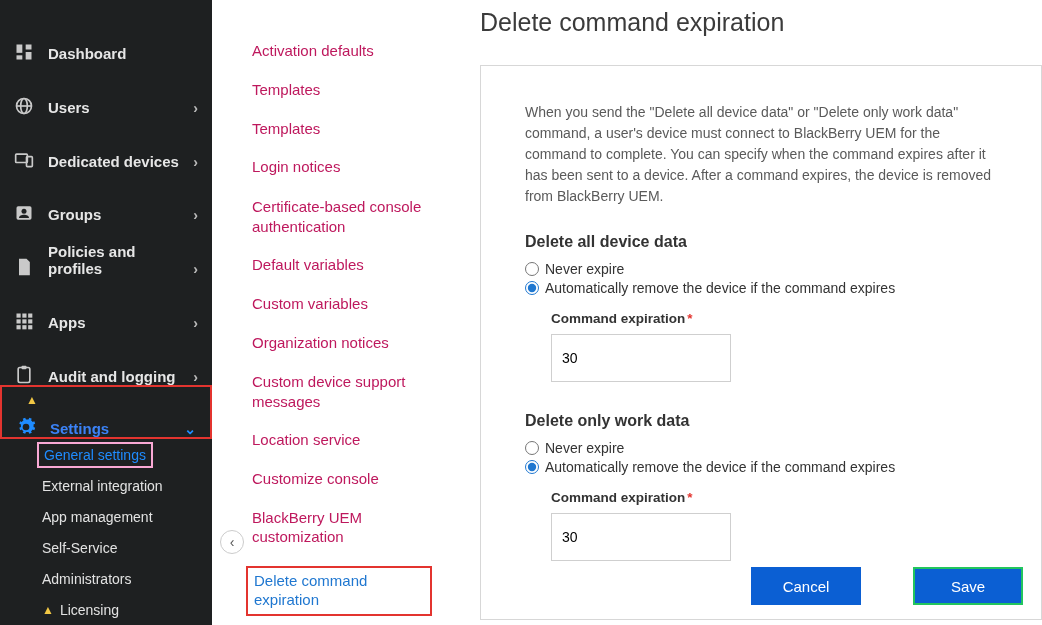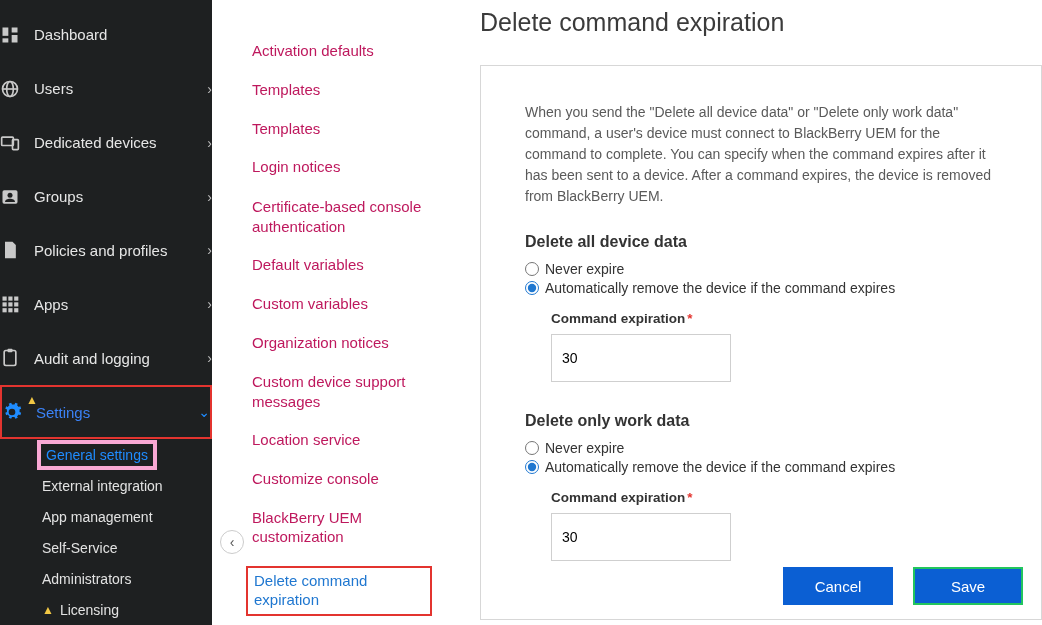--- a/index.html
+++ b/index.html
@@ -1,32 +1,32 @@
 <!DOCTYPE html>
 <html><head>
 <meta charset="utf-8">
 <style>
   * { box-sizing: border-box; margin: 0; padding: 0; }
   body { font-family: Arial, Helvetica, sans-serif; font-size: 14px; color: #222; width: 1042px; height: 625px; overflow: hidden; background: #fff; }
   .app { display: flex; width: 100%; height: 100%; }
   
   
   .sidebar { width: 212px; background: #1e2021; color: #d8d8d8; display: flex; flex-direction: column; padding-top: 8px; }
-  .nav-item { display: flex; align-items: center; height: 56px; padding: 0 0; cursor: pointer; }
+  .nav-item { display: flex; align-items: flex-end; height: 56px; padding: 0 14px; cursor: pointer; font-weight: bold; }
   .nav-icon { width: 20px; height: 20px; display: flex; align-items: center; justify-content: center; margin-right: 14px; flex-shrink: 0; }
   .nav-icon svg { width: 20px; height: 20px; fill: #c9c9c9; }
   .nav-label { flex: 1; font-size: 15px; color: #e6e6e6; }
   .nav-chevron { color: #bbb; }
   .nav-item.settings .nav-label { color: #3b82f6; }
   .nav-item.settings .nav-icon svg { fill: #1f8cff; }
   .nav-item.settings { position: relative; border: 2px solid #e3342f; }
   .sub-list { padding-left: 42px; }
   .sub-item { height: 31px; display: flex; align-items: center; font-size: 14px; color: #e2e2e2; cursor: pointer; }
   .sub-item.active { color: #1f8cff; }
-  .sub-item.active span { border: 4px solid #f9a8d4; padding: 3px 5px; margin-left: -5px; }
+  .sub-item.active span { border: 2px solid #f9a8d4; padding: 3px 5px; margin-left: -5px; }
   .sub-item .warn-icon { margin-right: 6px; }
   .warn-icon { color: #f2c744; font-size: 12px; }
   .settings .warn-icon { position: absolute; top: 6px; left: 24px; }
 
   
   .collapse-handle { position: absolute; left: 220px; top: 530px; width: 24px; height: 24px; background: #fff; border: 1px solid #ccc; border-radius: 50%; display: flex; align-items: center; justify-content: center; color: #555; cursor: pointer; }
 
   
   .secnav { width: 240px; padding: 32px 20px 20px 40px; background: #fff; }
   .secnav-item { padding: 10px 0; font-size: 15px; color: #be185d; cursor: pointer; line-height: 1.25; }
@@ -40,21 +40,21 @@
   .card { border: 1px solid #d7d7d7; border-top-width: 1px; padding: 36px 44px 28px 44px; position: relative; min-height: 540px; }
   .desc { color: #5a5a5a; font-size: 14px; line-height: 1.5; margin-bottom: 26px; }
   .section-title { font-weight: 700; font-size: 16px; color: #333; margin-bottom: 10px; }
   .radio-row { display: flex; align-items: center; gap: 6px; margin: 3px 0; font-size: 14px; color: #333; }
   input[type=radio] { width: 14px; height: 14px; accent-color: #1f77d0; cursor: pointer; }
   .field-block { margin: 14px 0 30px 26px; }
   .field-label { font-weight: 600; font-size: 13.5px; color: #333; margin-bottom: 8px; display: inline-block; }
   .req { color: #e3342f; margin-left: 2px; }
   .text-input { display: block; width: 180px; height: 48px; border: 1px solid #cfcfcf; padding: 0 10px; font-size: 14px; }
   .btn-row { position: absolute; right: 18px; bottom: 14px; display: flex; gap: 20px; }
-  .btn { min-width: 110px; height: 38px; background: #0b5fd3; color: #fff; border: none; font-size: 15px; cursor: pointer; }
+  .btn { min-width: 110px; height: 38px; background: #0b5fd3; color: #fff; border: none; font-size: 15px; cursor: pointer; margin-left: 32px; }
   .btn.save { border: 2px solid #22c55e; }
 </style>
 </head>
 <body>
 
 <div class="app">
 
   <div class="sidebar">
     <div class="nav-item">
       <span class="nav-icon">

